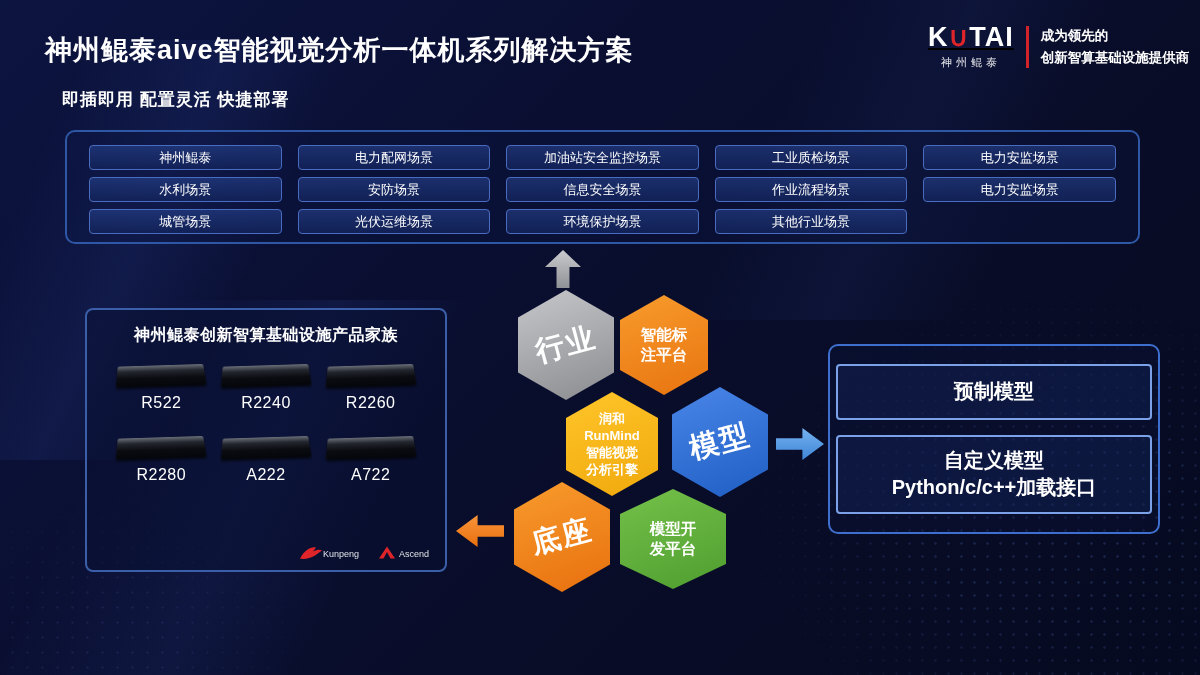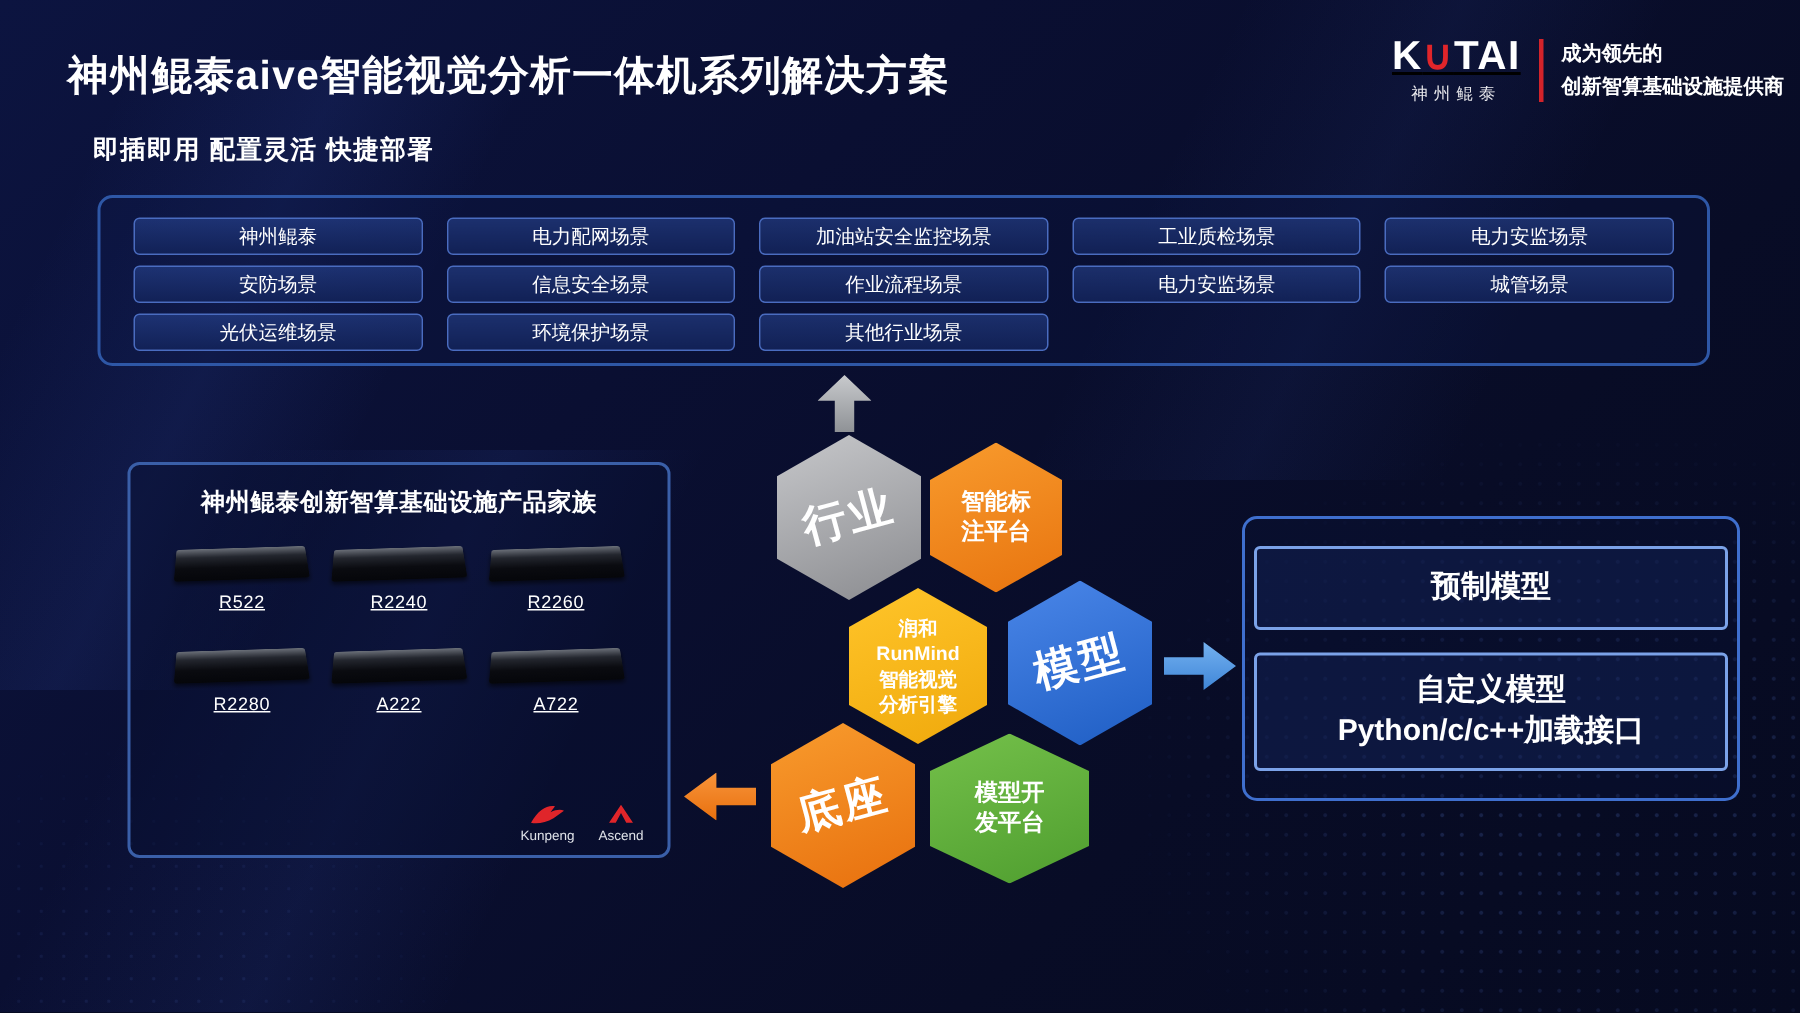--- a/index.html
+++ b/index.html
@@ -73,23 +73,23 @@
   
   .product-panel { position:absolute; left:85px; top:308px; width:362px; height:264px;
     border:2px solid #3a5fa8; border-radius:8px; background:rgba(8,16,48,0.4); }
   .product-title { color:#fff; font-size:16px; font-weight:bold; text-align:center; margin-top:15px; letter-spacing:.5px; }
   .product-grid { margin-top:18px; padding:0 22px; display:grid; grid-template-columns:repeat(3,1fr); row-gap:24px; }
   .product { text-align:center; }
   .server { width:88px; height:23px; margin:0 auto 7px;
     background: linear-gradient(180deg,#6a6f78 0%, #23262e 28%, #0a0b10 62%, #05060a 100%);
     border-radius:2px; transform:perspective(160px) rotateX(24deg) rotateZ(-2deg);
     box-shadow:0 2px 3px rgba(0,0,0,.6); }
-  .plabel { color:#fff; font-size:12px; text-decoration:underline; letter-spacing:.5px; }
+  .plabel { color:#fff; font-size:16px; letter-spacing:.5px; }
   .partners { position:absolute; right:16px; bottom:8px; display:flex; gap:16px; }
-  .partner { display:flex; flex-direction:column; align-items:center; color:#dfe2e8; font-size:9px; }
+  .partner { display:flex; flex-direction:row; align-items:center; color:#dfe2e8; font-size:9px; }
   .partner svg { width:24px; height:15px; margin-bottom:2px; }
 
   
   .model-panel { position:absolute; left:828px; top:344px; width:332px; height:190px;
     border:2px solid #3f6fce; border-radius:10px; background:rgba(10,20,60,0.3);
     padding:18px 6px; display:flex; flex-direction:column; gap:15px; }
   .mbox { border:2px solid #7ba2e8; border-radius:4px; background:rgba(26,48,110,.3);
     display:flex; flex-direction:column; align-items:center; justify-content:center;
     color:#fff; font-weight:bold; font-size:20px; line-height:1.35; }
   .mbox-prebuilt { height:56px; }
@@ -122,20 +122,21 @@
       <div>创新智算基础设施提供商</div>
     </div>
   </div>
 
   <div class="scenario-panel">
     <div class="chip">神州鲲泰</div>
     <div class="chip">电力配网场景</div>
     <div class="chip">加油站安全监控场景</div>
     <div class="chip">工业质检场景</div>
     <div class="chip">电力安监场景</div>
+    <div class="chip">水利场景</div>
     <div class="chip">安防场景</div>
     <div class="chip">信息安全场景</div>
     <div class="chip">作业流程场景</div>
     <div class="chip">电力安监场景</div>
     <div class="chip">城管场景</div>
     <div class="chip">光伏运维场景</div>
     <div class="chip">环境保护场景</div>
     <div class="chip">其他行业场景</div>
   </div>
 

